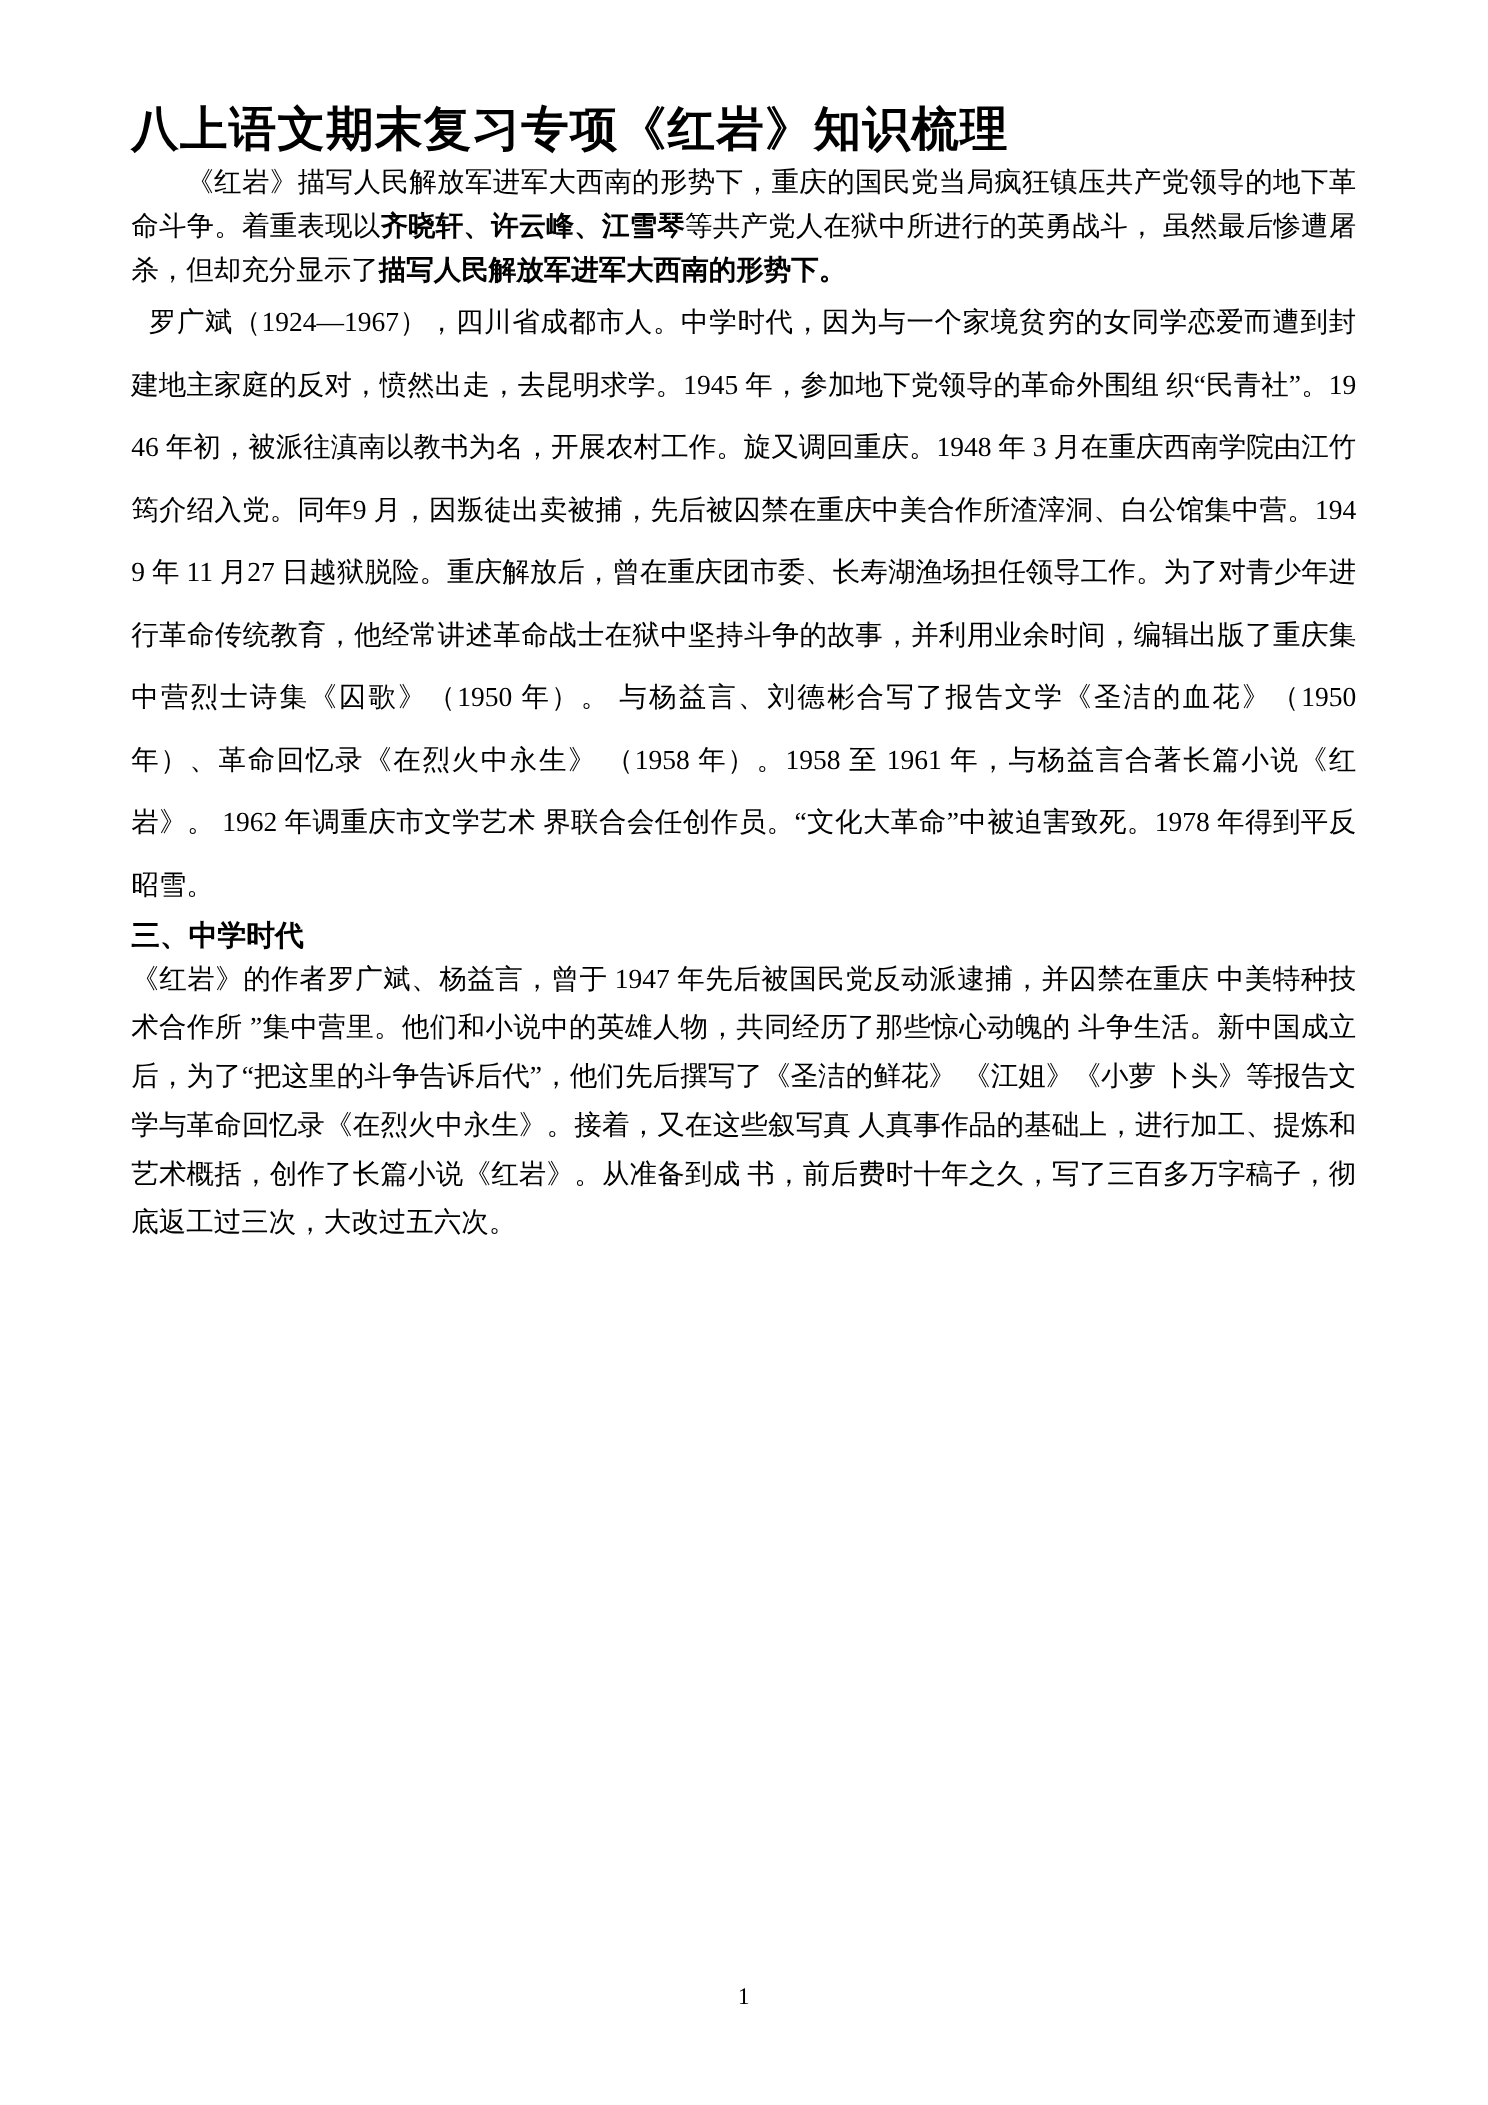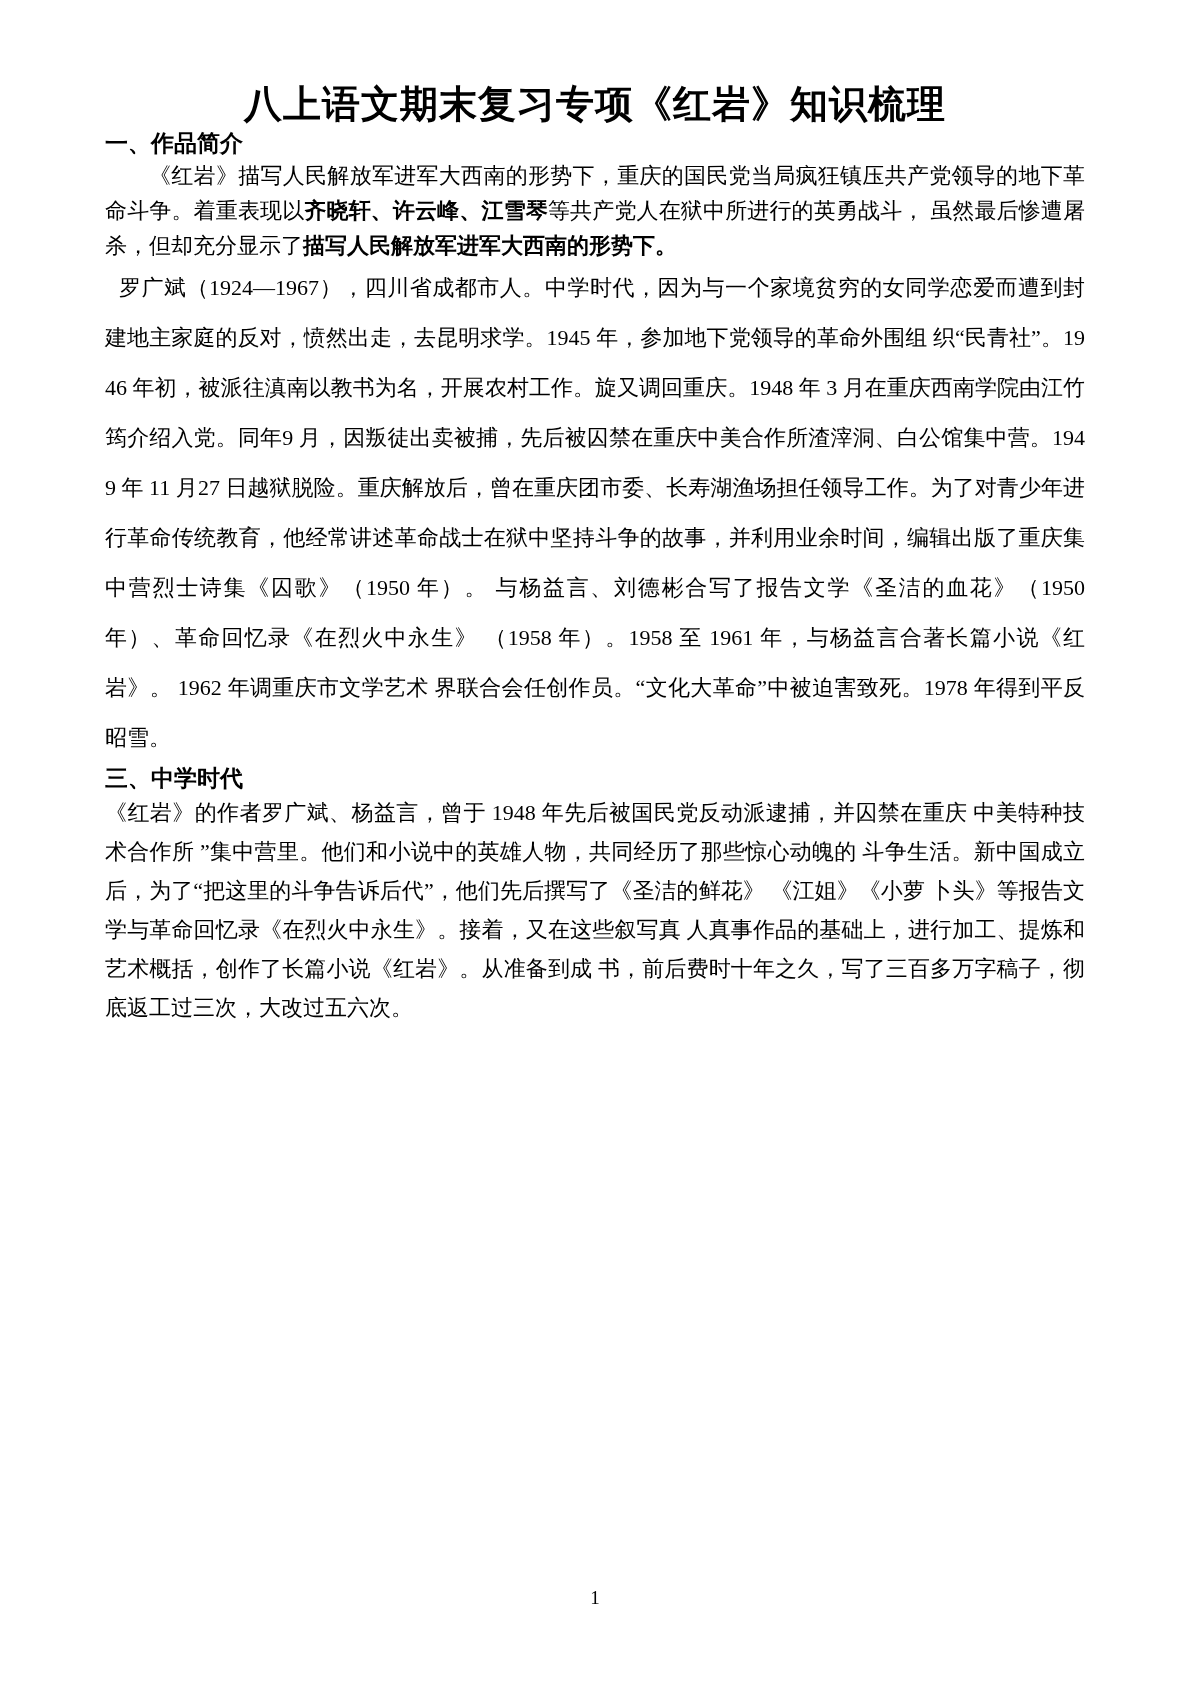--- a/index.html
+++ b/index.html
@@ -17,21 +17,20 @@
     background: #ffffff;
     color: #000000;
     font-family: "Liberation Serif", "DejaVu Serif", serif;
     overflow: hidden;
   }
   .doc-title {
     margin: 0;
     font-size: 38px;
     line-height: 48px;
     font-weight: bold;
-    text-align: center;
     font-family: "Liberation Sans", "DejaVu Sans", sans-serif;
     letter-spacing: 1px;
   }
   section.doc-section { margin: 0; }
   .sec-1 { margin-top: 58px; }
   .sec-2 { margin-top: 44px; }
   .sec-3 { margin-top: 42px; }
   .section-heading {
     margin: 0;
     font-size: 23px;
@@ -77,28 +76,27 @@
   }
 </style>
 </head>
 <body>
 
 <div class="page">
 
   <h1 class="doc-title">八上语文期末复习专项《红岩》知识梳理</h1>
 
   <section class="doc-section sec-1">
-    <h2 class="section-heading">一、作品简介</h2>
     <p class="para p-s1"><span>《红岩》描写人民解放军进军大西南的形势下，重庆的国民党当局疯狂镇压共产党领导的地下革命斗争。着重表现以</span><b>齐晓轩、许云峰、江雪琴</b><span>等共产党人在狱中所进行的英勇战斗， 虽然最后惨遭屠杀，但却充分显示了</span><b>描写人民解放军进军大西南的形势下。</b></p>
   </section>
 
   <section class="doc-section sec-2">
     <p class="para p-s2a">罗广斌（1924—1967），四川省成都市人。中学时代，因为与一个家境贫穷的女同学恋爱而遭到封建地主家庭的反对，愤然出走，去昆明求学。1945 年，参加地下党领导的革命外围组 织“民青社”。1946 年初，被派往滇南以教书为名，开展农村工作。旋又调回重庆。1948 年 3 月在重庆西南学院由江竹筠介绍入党。同年9 月，因叛徒出卖被捕，先后被囚禁在重庆中美合作所渣滓洞、白公馆集中营。1949 年 11 月27 日越狱脱险。重庆解放后，曾在重庆团市委、长寿湖渔场担任领导工作。为了对青少年进行革命传统教育，他经常讲述革命战士在狱中坚持斗争的故事，并利用业余时间，编辑出版了重庆集中营烈士诗集《囚歌》（1950 年）。 与杨益言、刘德彬合写了报告文学《圣洁的血花》（1950 年）、革命回忆录《在烈火中永生》 （1958 年）。1958 至 1961 年，与杨益言合著长篇小说《红岩》。  1962 年调重庆市文学艺术  界联合会任创作员。“文化大革命”中被迫害致死。1978 年得到平反昭雪。</p>
   </section>
 
   <section class="doc-section sec-3">
     <h2 class="section-heading">三、中学时代</h2>
-    <p class="para p-s3">《红岩》的作者罗广斌、杨益言，曾于 1948 年先后被国民党反动派逮捕，并囚禁在重庆 中美特种技术合作所 ”集中营里。他们和小说中的英雄人物，共同经历了那些惊心动魄的 斗争生活。新中国成立后，为了“把这里的斗争告诉后代”，他们先后撰写了《圣洁的鲜花》 《江姐》《小萝 卜头》等报告文学与革命回忆录《在烈火中永生》。接着，又在这些叙写真 人真事作品的基础上，进行加工、提炼和艺术概括，创作了长篇小说《红岩》。从准备到成 书，前后费时十年之久，写了三百多万字稿子，彻底返工过三次，大改过五六次。</p>
+    <p class="para p-s3">《红岩》的作者罗广斌、杨益言，曾于 1947 年先后被国民党反动派逮捕，并囚禁在重庆 中美特种技术合作所 ”集中营里。他们和小说中的英雄人物，共同经历了那些惊心动魄的 斗争生活。新中国成立后，为了“把这里的斗争告诉后代”，他们先后撰写了《圣洁的鲜花》 《江姐》《小萝 卜头》等报告文学与革命回忆录《在烈火中永生》。接着，又在这些叙写真 人真事作品的基础上，进行加工、提炼和艺术概括，创作了长篇小说《红岩》。从准备到成 书，前后费时十年之久，写了三百多万字稿子，彻底返工过三次，大改过五六次。</p>
   </section>
 
   <div class="page-number">1</div>
 
 </div>
 
 </body></html>

